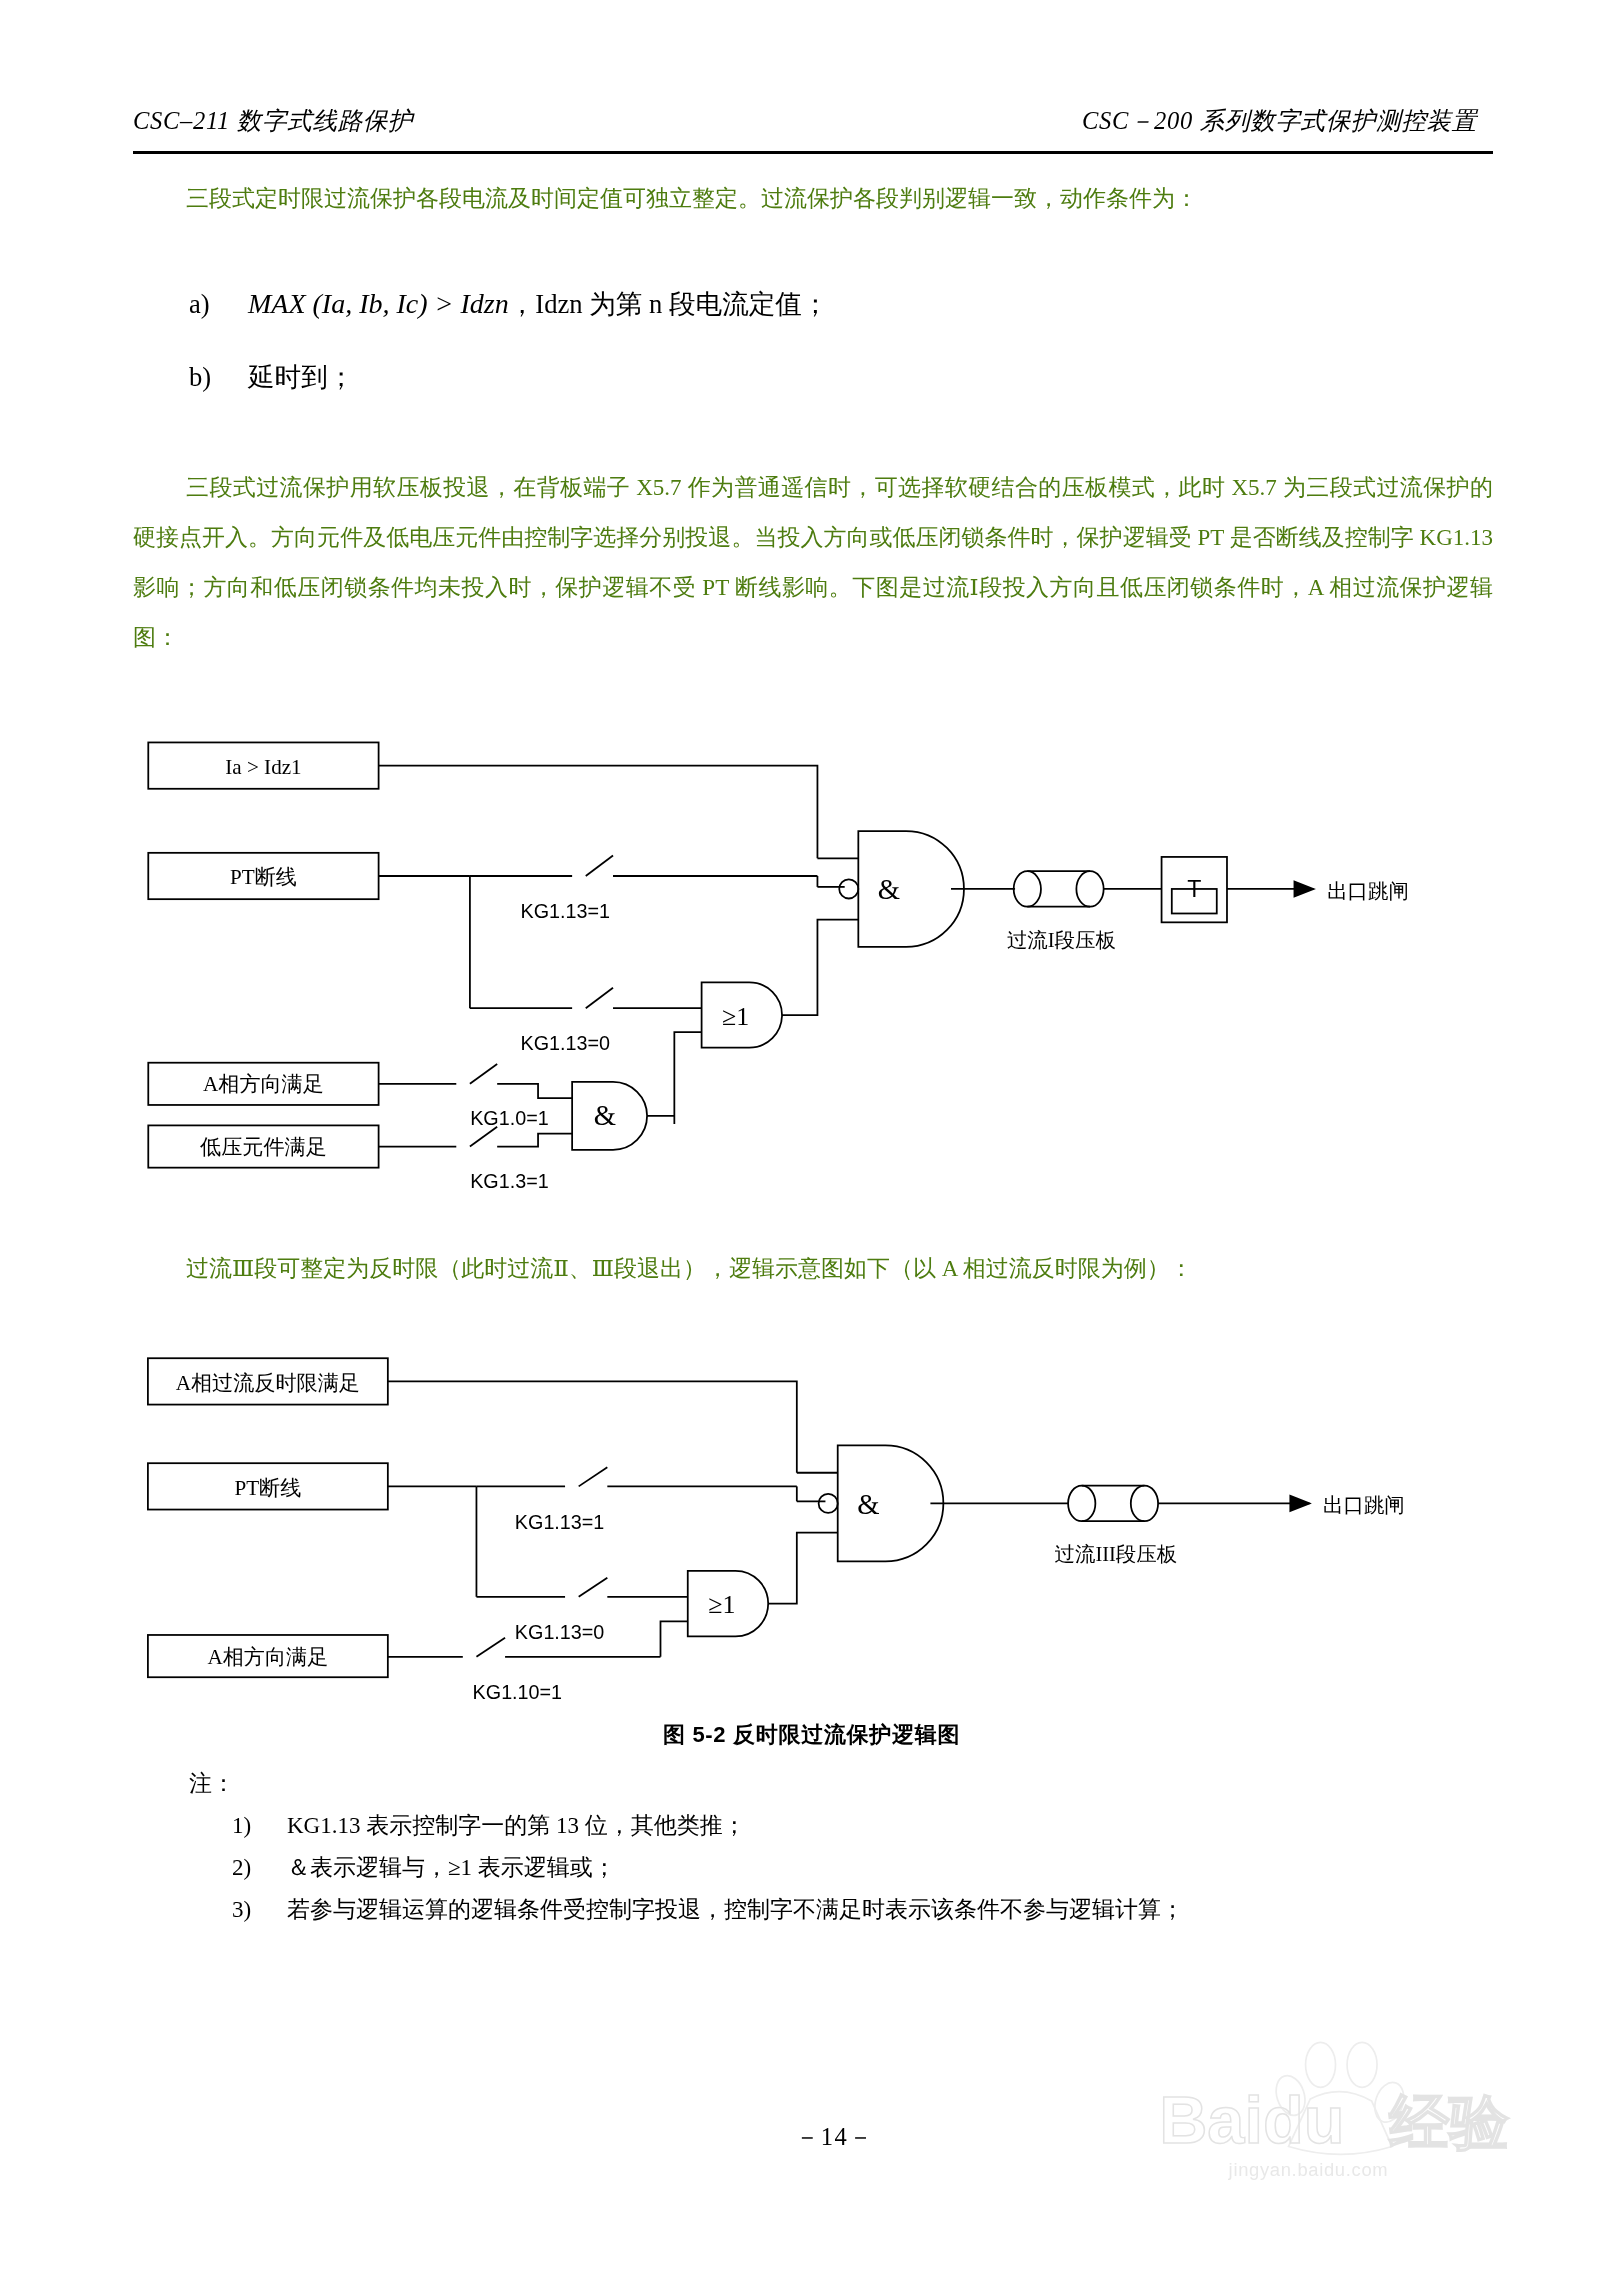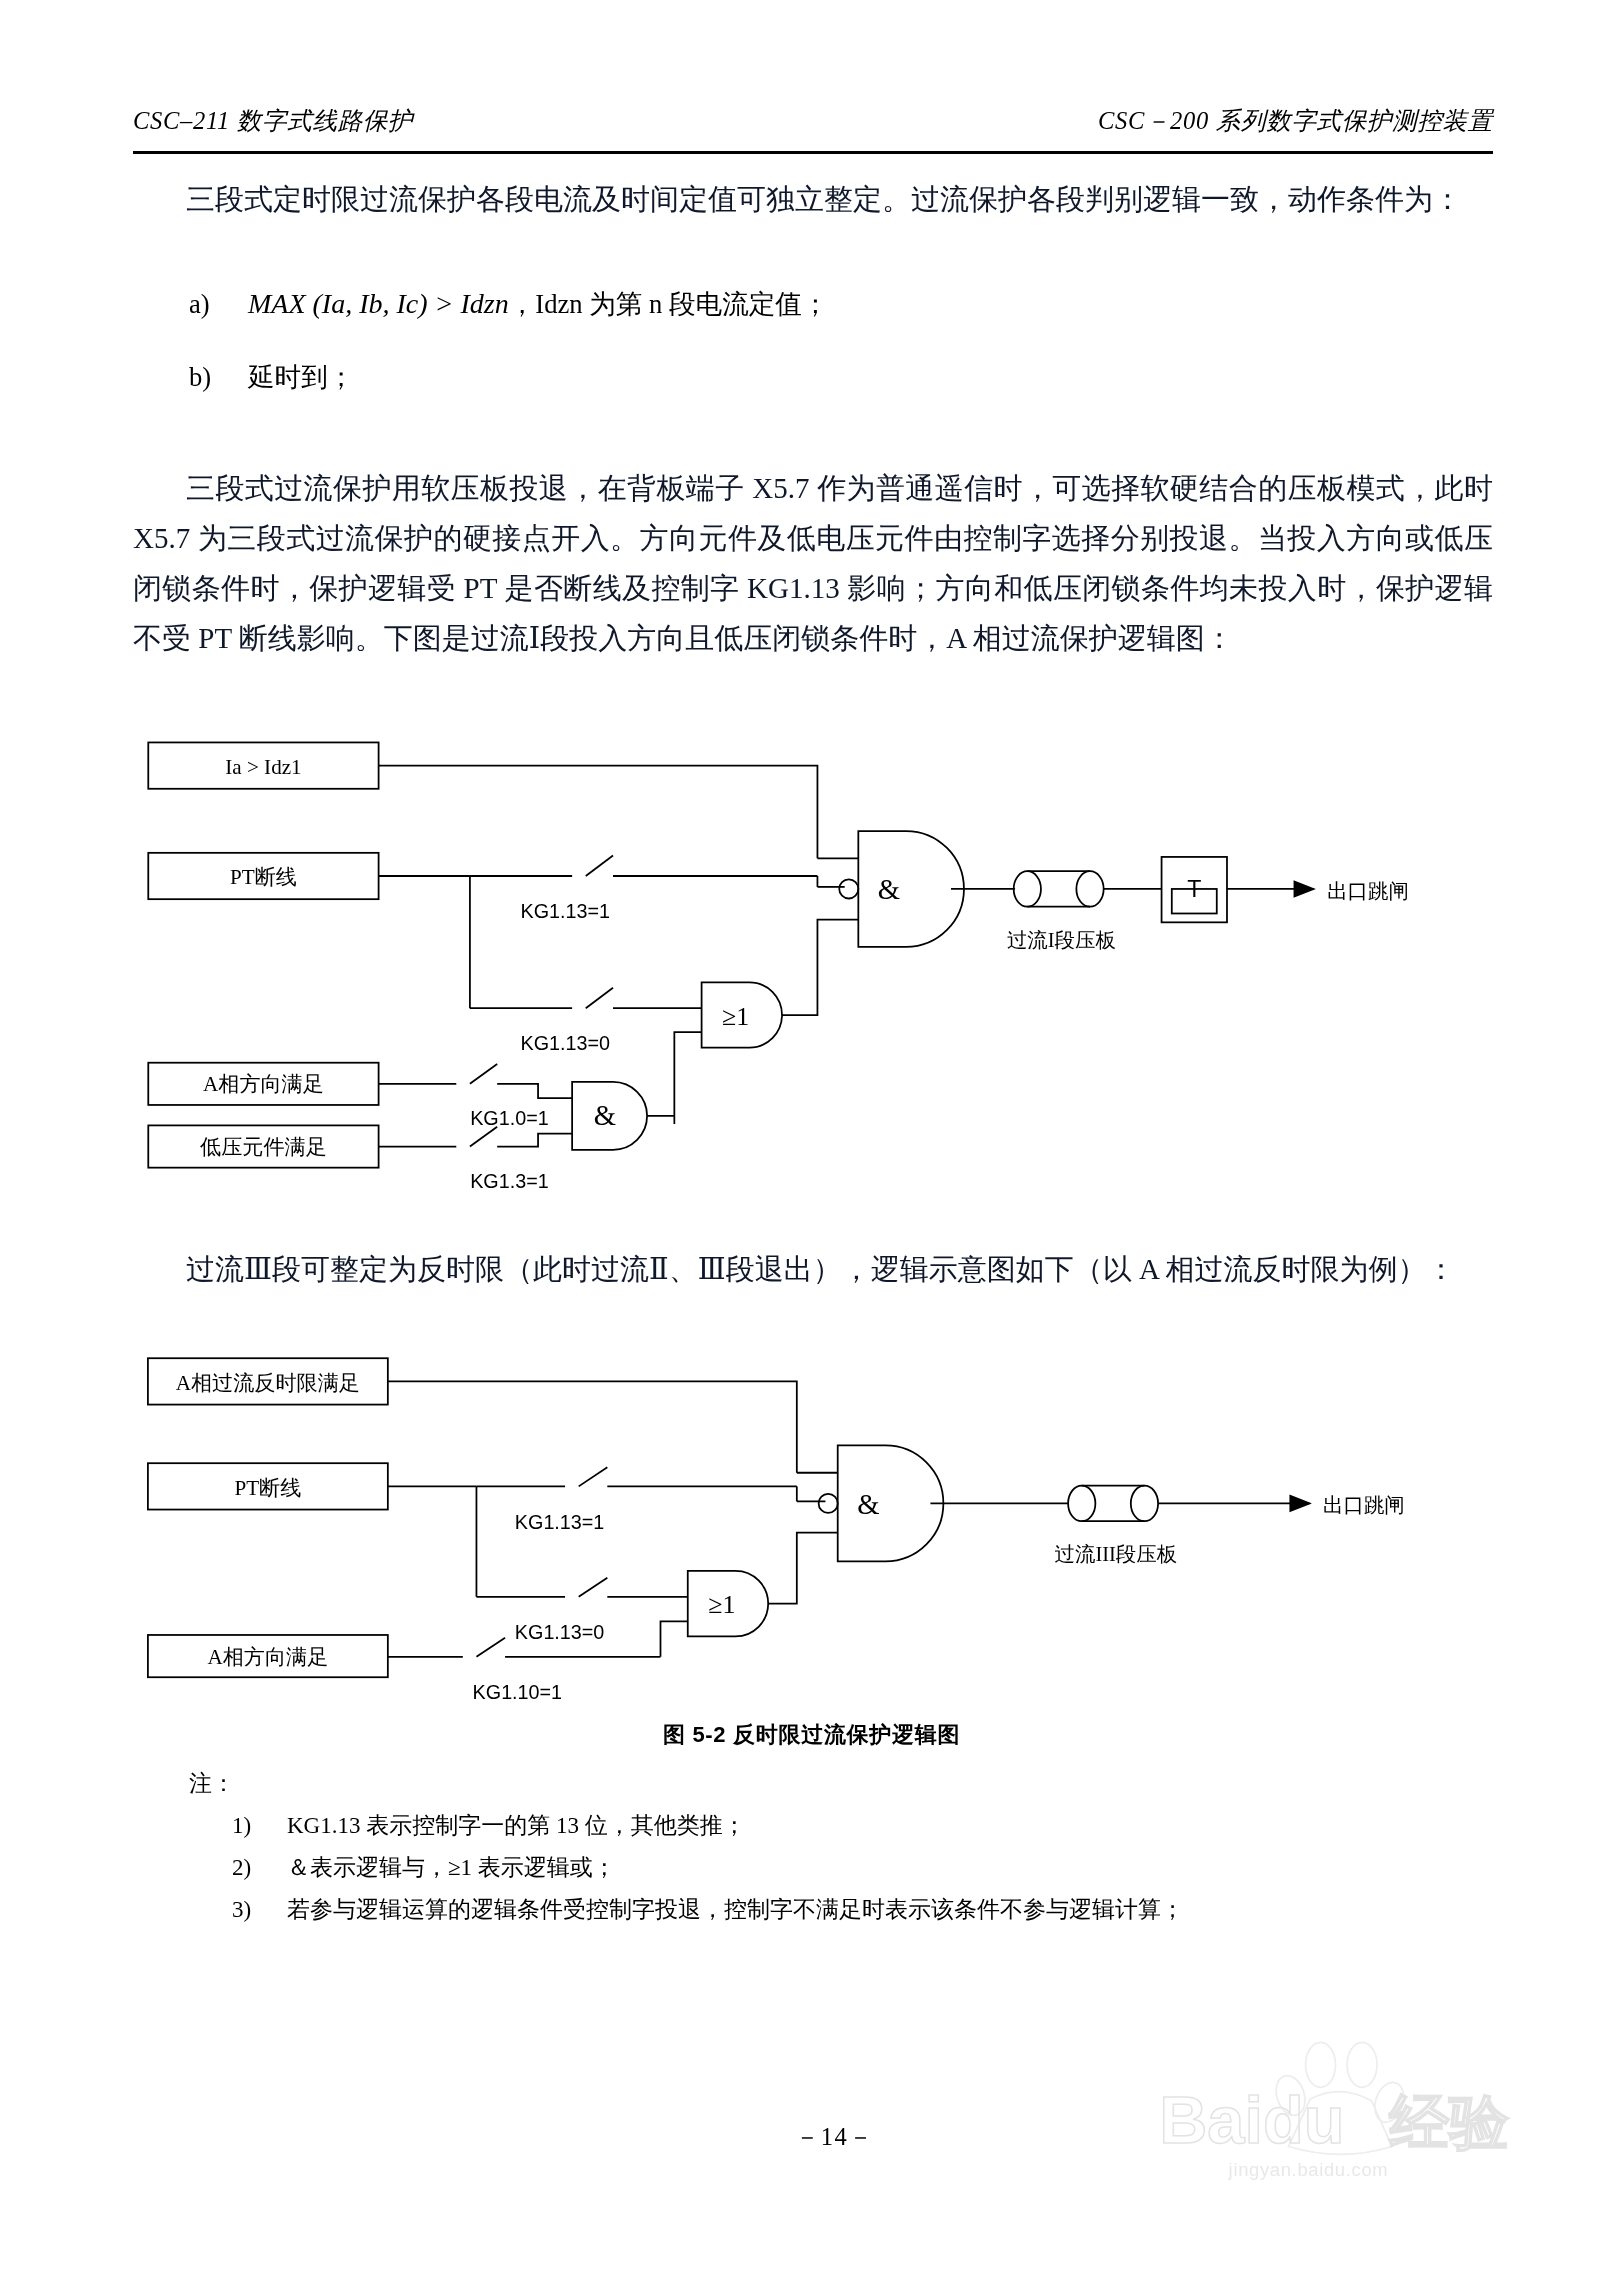--- a/index.html
+++ b/index.html
@@ -29,38 +29,38 @@
   }
   .header-left, .header-right {
     position: absolute;
     top: 0;
     font-style: italic;
     font-size: 24.5px;
     letter-spacing: 0.7px;
     white-space: nowrap;
   }
   .header-left { left: 0; }
-  .header-right { right: 0; font-style: italic; }
+  .header-right { right: 16px; font-style: italic; }
   .header-rule {
     position: absolute;
     left: 133px;
     top: 151px;
     width: 1360px;
     height: 0;
     border-top: 3.4px solid #000;
   }
 
   
   .para {
     position: absolute;
-    font-size: 29px;
+    font-size: 23px;
     line-height: 50px;
     text-align: justify;
     text-justify: inter-character;
-    color: #0f172a;
+    color: #4d7c0f;
   }
   .para.indent { text-indent: 53px; }
   .math-italic {
     font-family: "Liberation Serif", "DejaVu Serif", serif;
     font-style: italic;
     font-size: 28px;
   }
 
   .list-row {
     position: absolute;

